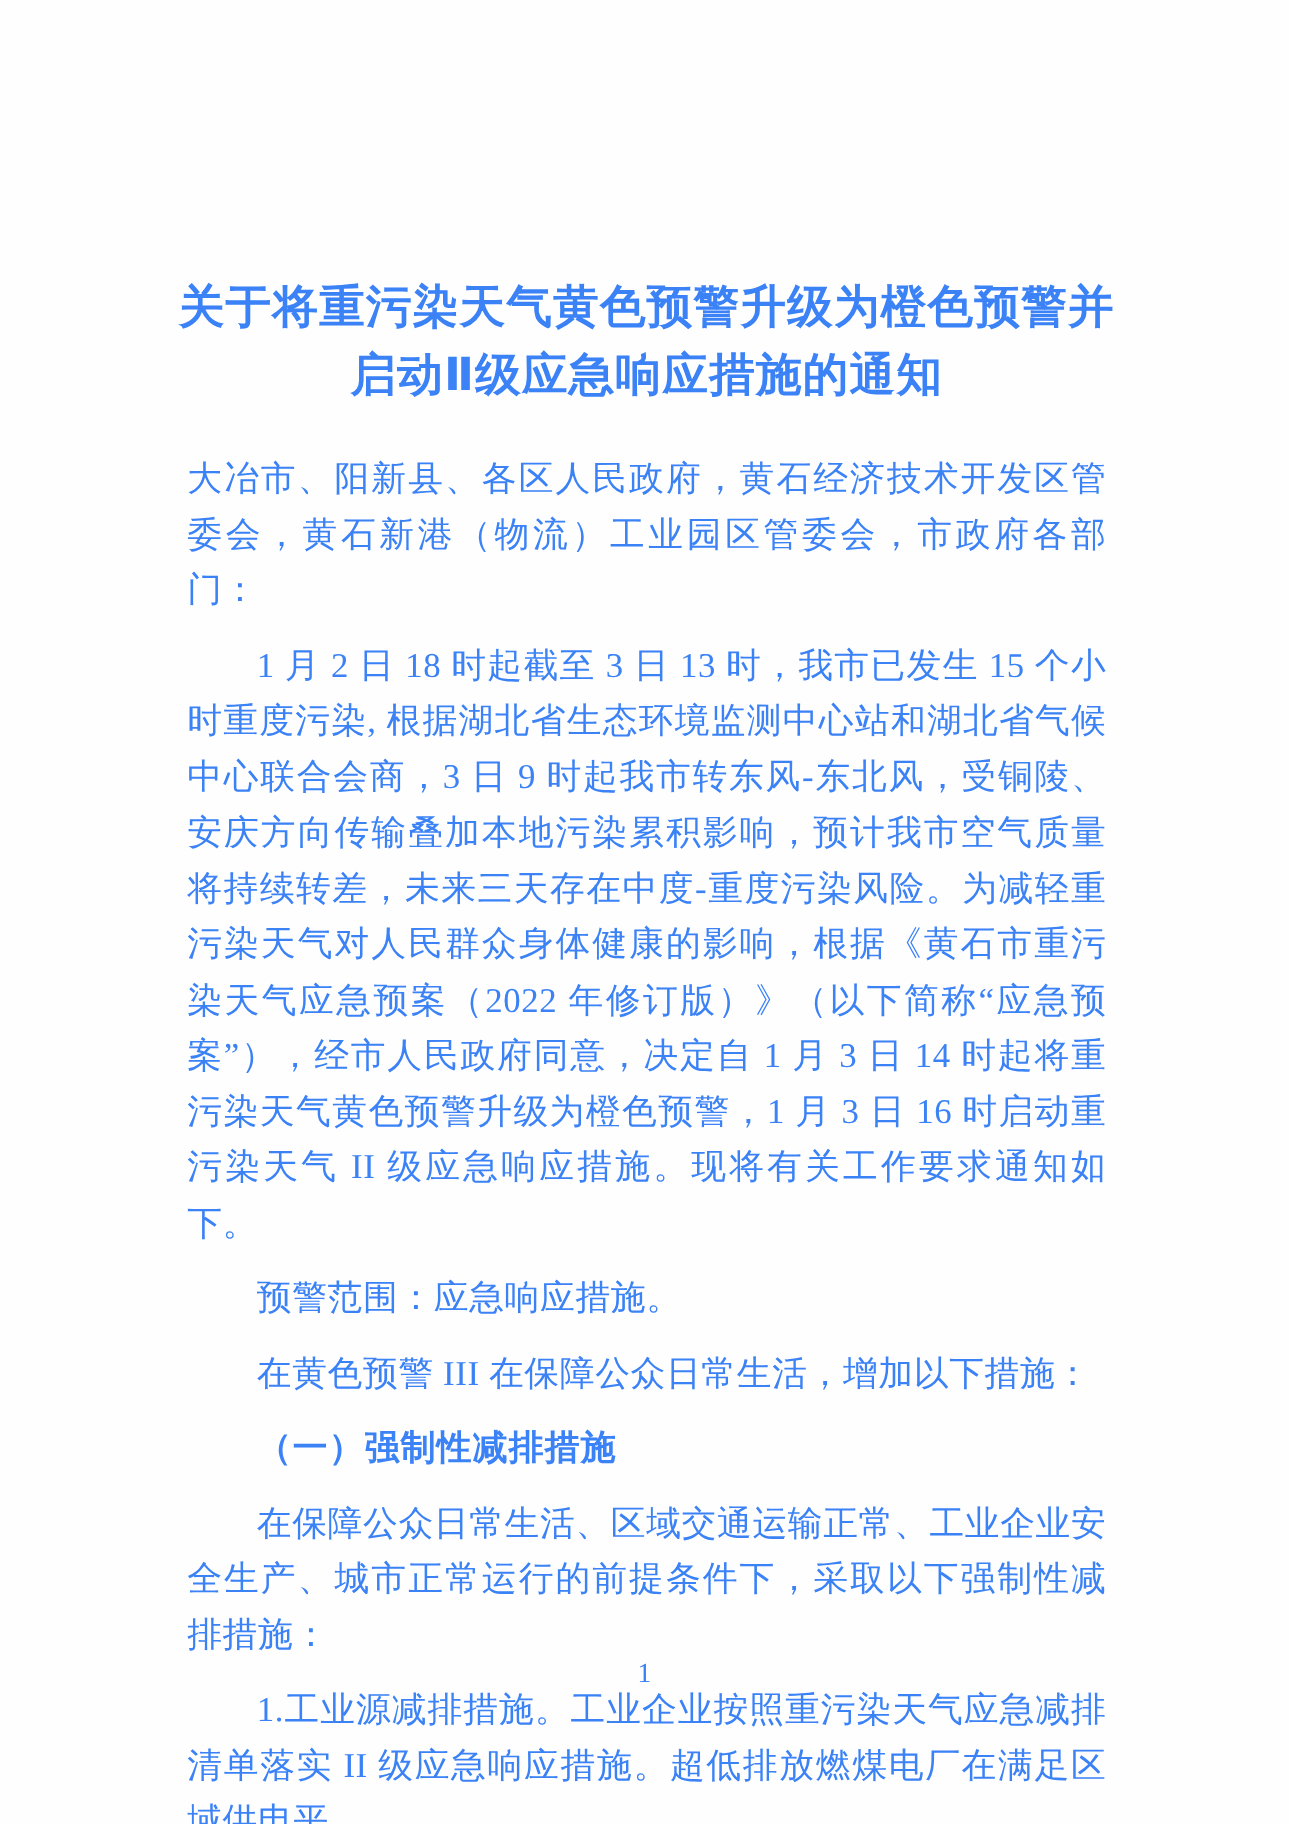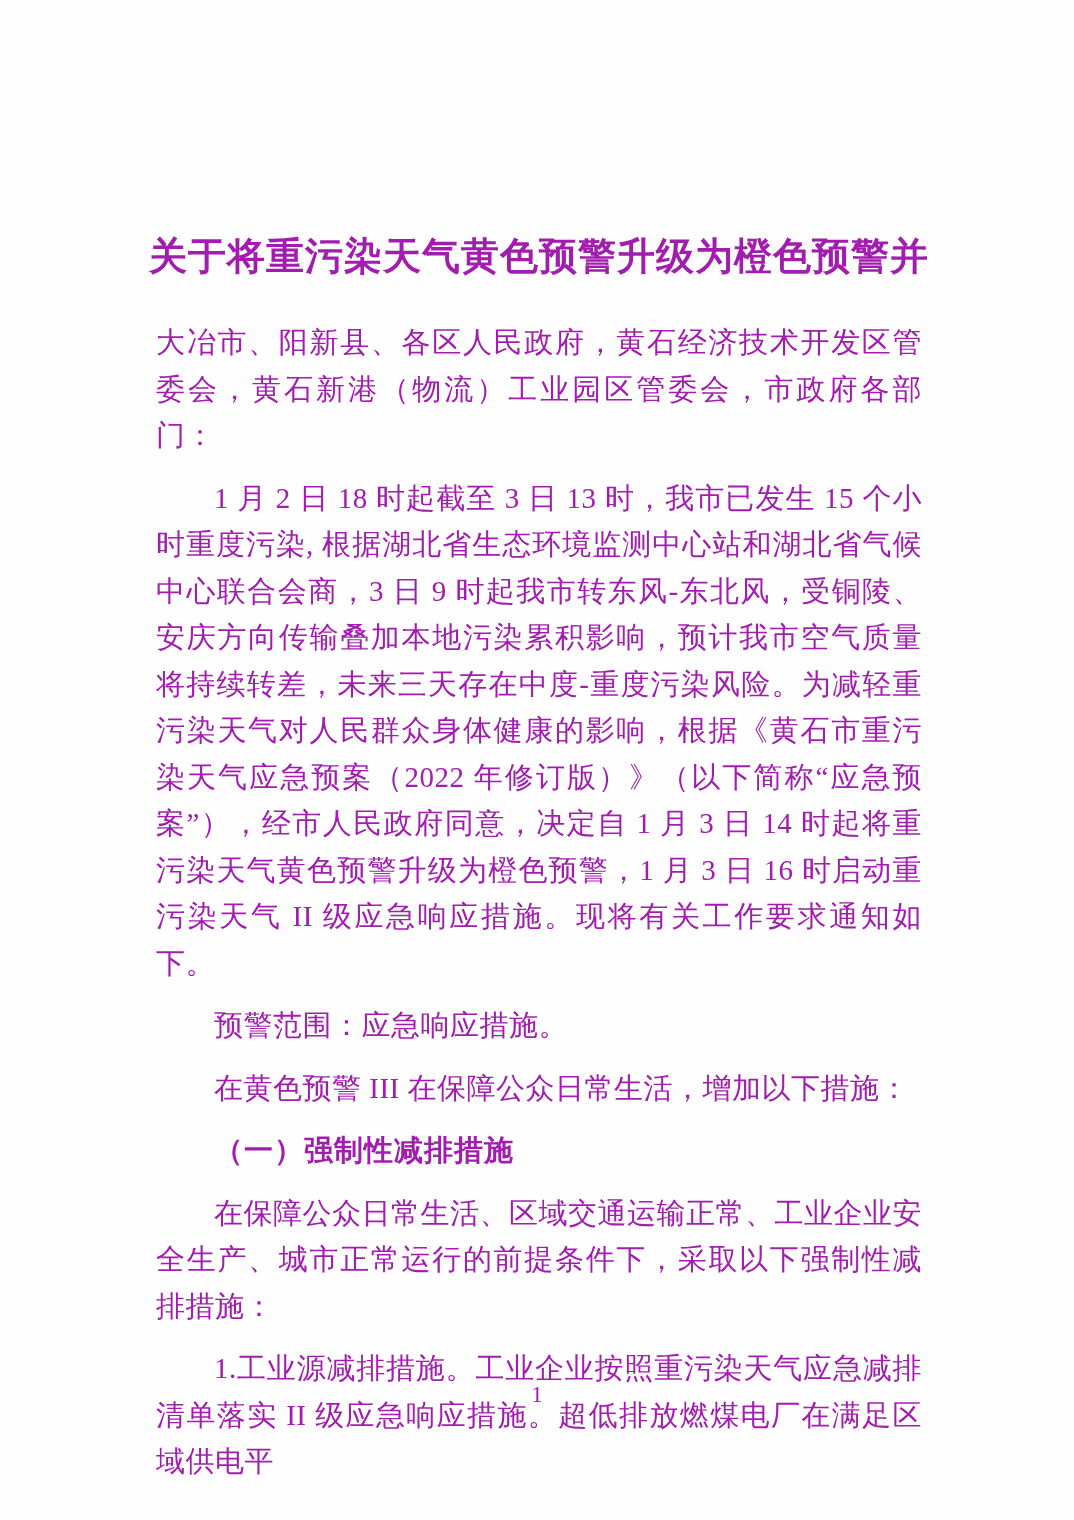--- a/index.html
+++ b/index.html
@@ -8,21 +8,21 @@
     background: #ffffff;
   }
   .page {
     position: relative;
     width: 1074px;
     height: 1520px;
     margin: 0 auto;
     background: #fefefe;
     box-sizing: border-box;
     padding: 228px 136px 0 140px;
-    color: #a21caf;
+    color: #3b82f6;
     font-family: "Liberation Serif", "DejaVu Serif", serif;
     overflow: hidden;
   }
   .doc-title {
     margin: 0;
     font-family: "Liberation Sans", "DejaVu Sans", sans-serif;
     font-weight: bold;
     font-size: 38px;
     line-height: 57px;
     text-align: center;
@@ -66,20 +66,21 @@
     font-family: "Liberation Serif", "DejaVu Serif", serif;
   }
 </style>
 </head>
 <body>
 
 <div class="page">
 
   <h1 class="doc-title">
     <span class="title-line">关于将重污染天气黄色预警升级为橙色预警并</span>
+    <span class="title-line">启动Ⅱ级应急响应措施的通知</span>
   </h1>
 
   <div class="doc-body">
     <p class="para no-indent">大冶市、阳新县、各区人民政府，黄石经济技术开发区管委会，黄石新港（物流）工业园区管委会，市政府各部门：</p>
     <p class="para">1 月 2 日 18 时起截至 3 日 13 时，我市已发生 15 个小时重度污染, 根据湖北省生态环境监测中心站和湖北省气候中心联合会商，3 日 9 时起我市转东风-东北风，受铜陵、安庆方向传输叠加本地污染累积影响，预计我市空气质量将持续转差，未来三天存在中度-重度污染风险。为减轻重污染天气对人民群众身体健康的影响，根据《黄石市重污染天气应急预案（2022 年修订版）》（以下简称“应急预案”），经市人民政府同意，决定自 1 月 3 日 14 时起将重污染天气黄色预警升级为橙色预警，1 月 3 日 16 时启动重污染天气 II 级应急响应措施。现将有关工作要求通知如下。</p>
     <p class="para">预警范围：应急响应措施。</p>
     <p class="para">在黄色预警 III 在保障公众日常生活，增加以下措施：</p>
     <p class="para subheading">（一）强制性减排措施</p>
     <p class="para">在保障公众日常生活、区域交通运输正常、工业企业安全生产、城市正常运行的前提条件下，采取以下强制性减排措施：</p>
     <p class="para">1.工业源减排措施。工业企业按照重污染天气应急减排清单落实 II 级应急响应措施。超低排放燃煤电厂在满足区域供电平</p>

